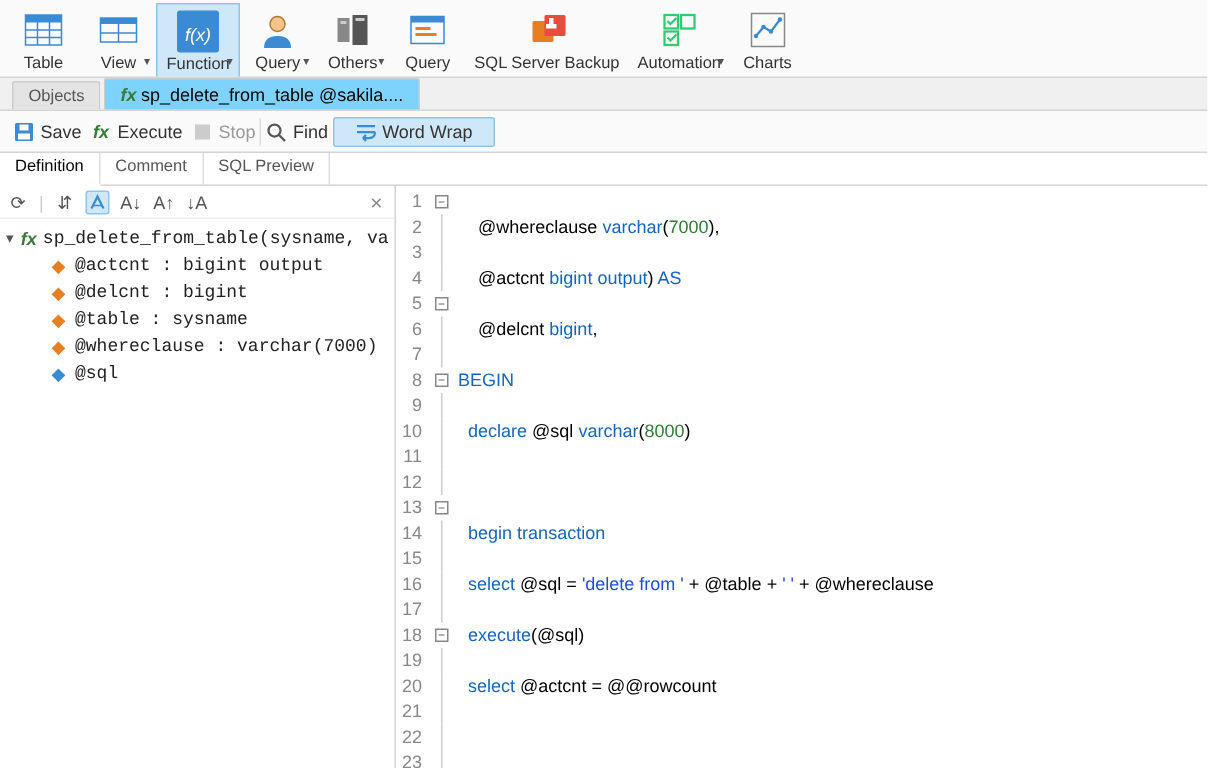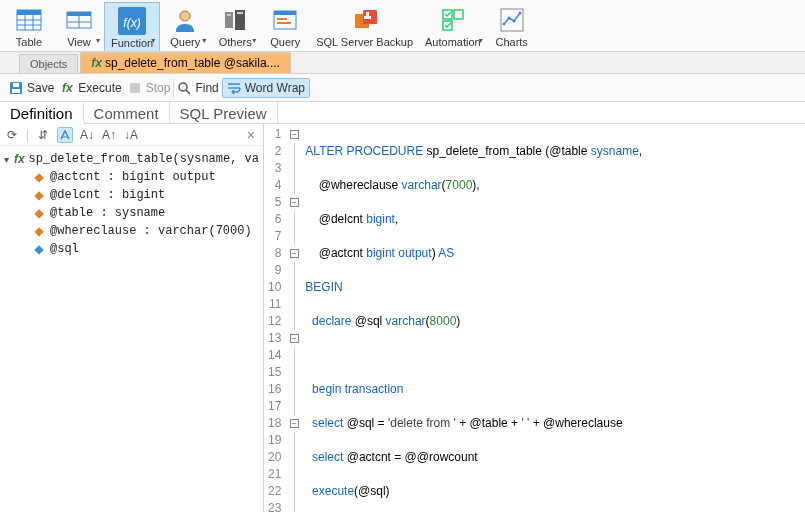--- a/index.html
+++ b/index.html
@@ -7,35 +7,35 @@
 
 
 .ribbon { display: flex; background: #fafafa; border-bottom: 1px solid #d4d4d4; padding: 2px 4px 0; }
 .ribbon-item { display: flex; flex-direction: column; align-items: center; padding: 2px 6px 2px; cursor: pointer; min-width: 50px; position: relative; }
 .ribbon-item.active { background: #cfe8f9; border: 1px solid #8dc4e8; border-bottom: none; }
 .ribbon-icon { width: 32px; height: 32px; display: flex; align-items: center; justify-content: center; font-size: 24px; }
 .ribbon-label { font-size: 11px; color: #333; margin-top: 0; }
 .ribbon-caret { position: absolute; right: 4px; bottom: 6px; font-size: 8px; color: #555; }
 
 
-.tabs-row { display: flex; background: #f0f0f0; border-bottom: 1px solid #d4d4d4; height: 22px; align-items: flex-end; padding-left: 19px; }
+.tabs-row { display: flex; background: #f0f0f0; border-bottom: 1px solid #d4d4d4; height: 22px; align-items: flex-end; padding-left: 8px; }
 .tab { padding: 3px 10px; background: #e4e4e4; margin-right: 2px; font-size: 11px; color: #555; border: 1px solid #ccc; border-bottom: none; border-radius: 2px 2px 0 0; }
-.tab.active { background: #fdba74; color: #000; text-align: right; }
+.tab.active { background: #7dd3fc; color: #000; text-align: right; }
 .tab-fx { color: #3a7a3a; font-style: italic; font-weight: bold; margin-right: 3px; }
 
 
 .action-bar { display: flex; align-items: center; background: #fafafa; border-bottom: 1px solid #d4d4d4; height: 28px; padding: 0 6px; }
 .action-btn { display: flex; align-items: center; gap: 4px; font-size: 12px; color: #333; cursor: pointer; padding: 2px 3px; }
 .action-btn.disabled { color: #999; }
-.action-btn.toggled { background: #cfe8f9; border: 1px solid #8dc4e8; border-radius: 2px; padding: 2px 4px; }
+.action-btn.toggled { background: #cfe8f9; border: 1px solid #8dc4e8; border-radius: 2px; padding: 2px 14px; }
 .action-icon { width: 14px; height: 14px; display: inline-flex; align-items: center; justify-content: center; }
 
 
 .sub-tabs { display: flex; background: #fff; border-bottom: 1px solid #d4d4d4; height: 22px; padding-left: 0; }
-.sub-tab { padding: 3px 10px; font-size: 15px; color: #555; border-right: 1px solid #ddd; cursor: pointer; }
+.sub-tab { padding: 3px 10px; font-size: 11px; color: #555; border-right: 1px solid #ddd; cursor: pointer; }
 .sub-tab.active { color: #000; border-bottom: 2px solid #fff; margin-bottom: -1px; background: #fff; font-weight: normal; }
 
 
 .main { display: flex; height: calc(512px - 48px - 22px - 28px - 22px); }
 .side { width: 264px; border-right: 1px solid #d4d4d4; display: flex; flex-direction: column; }
 .side-tools { display: flex; align-items: center; padding: 2px 4px; border-bottom: 1px solid #eee; gap: 6px; height: 22px; }
 .side-tool { width: 16px; height: 16px; display: flex; align-items: center; justify-content: center; cursor: pointer; color: #555; font-size: 12px; }
 .side-tool.sel { background: #cfe8f9; border: 1px solid #8dc4e8; border-radius: 2px; }
 .side-tools .close-x { margin-left: auto; color: #888; cursor: pointer; font-size: 14px; padding-right: 4px; }
 
@@ -54,21 +54,21 @@
 .gutter { text-align: right; color: #888; padding: 2px 6px 2px 4px; user-select: none; background: #fff; }
 .gutter-line { height: 17px; }
 .fold-col { width: 14px; padding: 2px 0; }
 .fold-line { height: 17px; display: flex; align-items: center; justify-content: center; position: relative; }
 .fold-box { width: 9px; height: 9px; border: 1px solid #888; background: #fff; font-size: 8px; line-height: 7px; text-align: center; color: #555; }
 .fold-stroke { position: absolute; left: 50%; width: 1px; background: #ccc; top:0; bottom:0; }
 .code { padding: 2px 4px; white-space: pre; }
 .code-line { height: 17px; }
 .kw { color: #1565c0; }
 .num { color: #2e7d32; }
-.str { color: #404040; }
+.str { color: #1d4ed8; }
 
 </style>
 </head>
 <body>
 
 <div class="ribbon">
   <div class="ribbon-item">
     <span class="ribbon-icon">
         <svg width="28" height="28">
           <rect x="2" y="4" width="24" height="20" fill="none" stroke="#3b8bd4" stroke-width="1"></rect>
@@ -374,31 +374,30 @@
           <div class="fold-stroke"></div>
         </div>
         <div class="fold-line">
           <div class="fold-stroke"></div>
         </div>
         <div class="fold-line">
           <div class="fold-stroke"></div>
         </div>
       </div>
     <div class="code">
-<div class="code-line"><span class="kw">ALTER PROCEDURE</span><span> sp_delete_from_table (@table </span><span class="kw">sysname</span><span>,</span></div>
 <div class="code-line"><span>    @whereclause </span><span class="kw">varchar</span><span>(</span><span class="num">7000</span><span>),</span></div>
+<div class="code-line"><span>    @actcnt </span><span class="kw">bigint</span><span class="kw"> output</span><span>) </span><span class="kw">AS</span></div>
 <div class="code-line"><span>    @delcnt </span><span class="kw">bigint</span><span>,</span></div>
-<div class="code-line"><span>    @actcnt </span><span class="kw">bigint</span><span class="kw"> output</span><span>) </span><span class="kw">AS</span></div>
 <div class="code-line"><span class="kw">BEGIN</span></div>
 <div class="code-line"><span>  </span><span class="kw">declare</span><span> @sql </span><span class="kw">varchar</span><span>(</span><span class="num">8000</span><span>)</span></div>
 <div class="code-line"><span>  </span></div>
 <div class="code-line"><span>  </span><span class="kw">begin</span><span class="kw"> transaction</span></div>
 <div class="code-line"><span>  </span><span class="kw">select</span><span> @sql = </span><span class="str">'delete from '</span><span> + @table + </span><span class="str">' '</span><span> + @whereclause</span></div>
+<div class="code-line"><span>  </span><span class="kw">execute</span><span>(@sql)</span></div>
 <div class="code-line"><span>  </span><span class="kw">select</span><span> @actcnt = @@rowcount</span></div>
-<div class="code-line"><span>  </span><span class="kw">execute</span><span>(@sql)</span></div>
 
 
 
 
 
 
 
 
 
 

